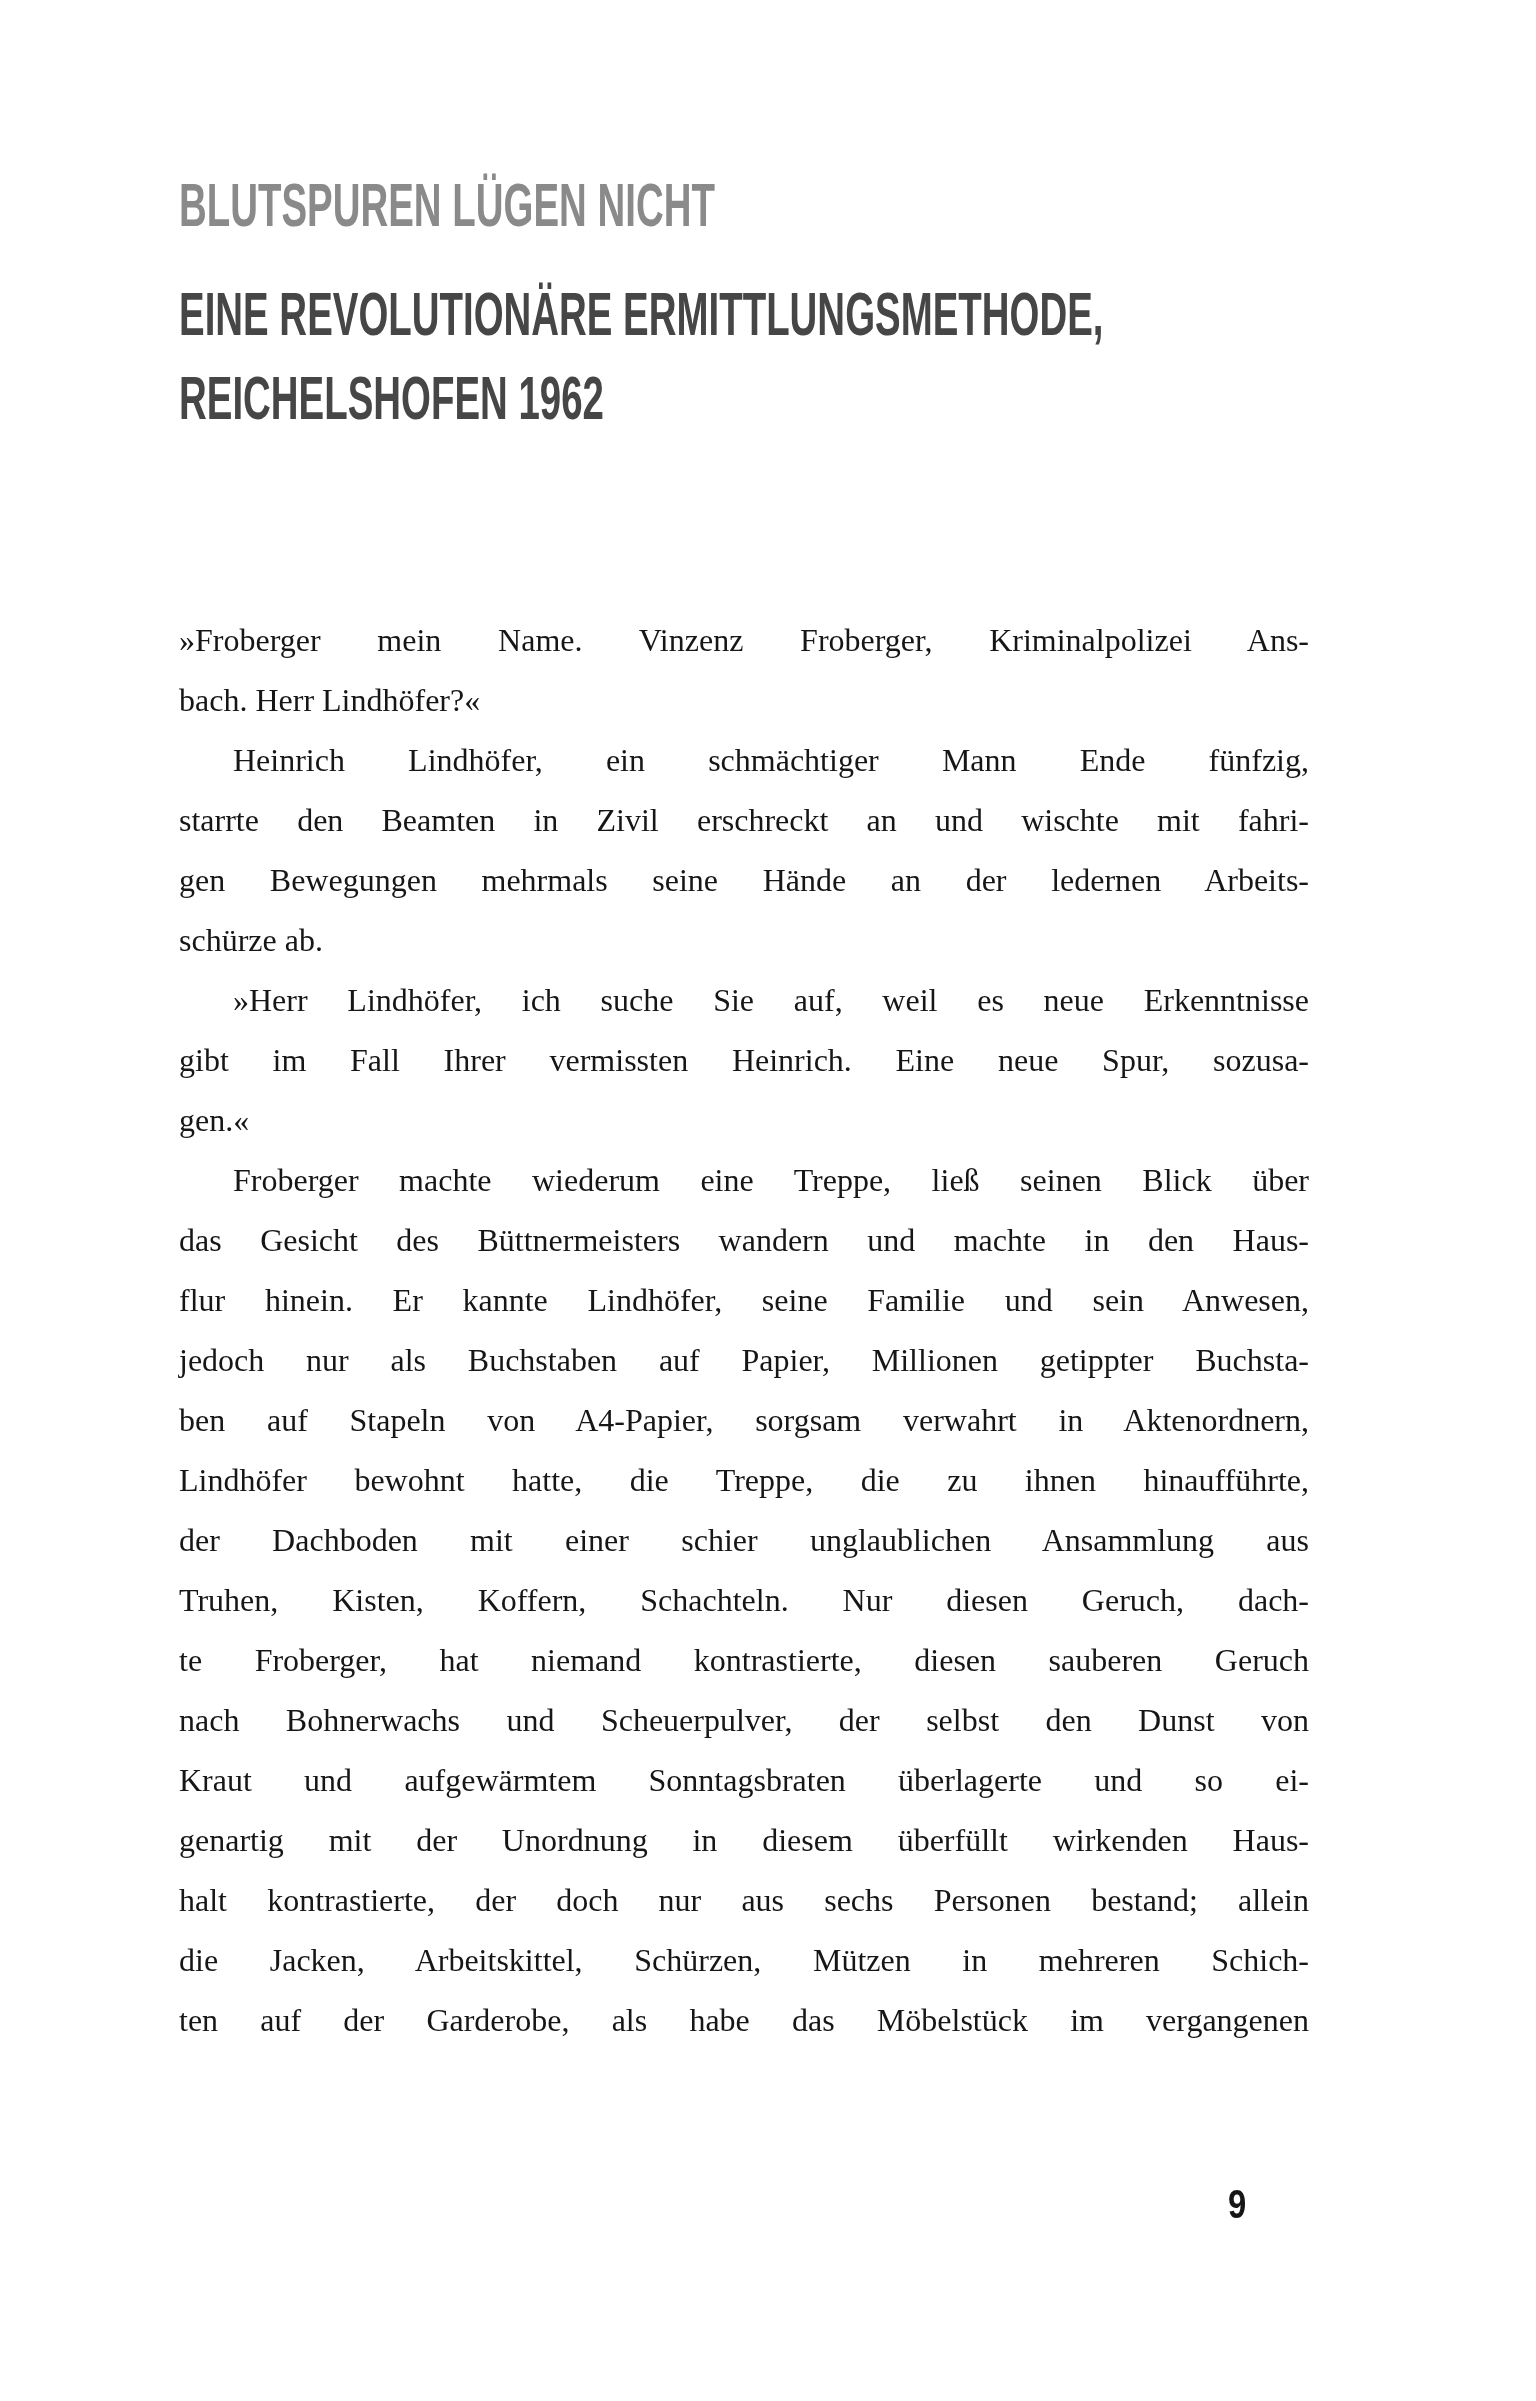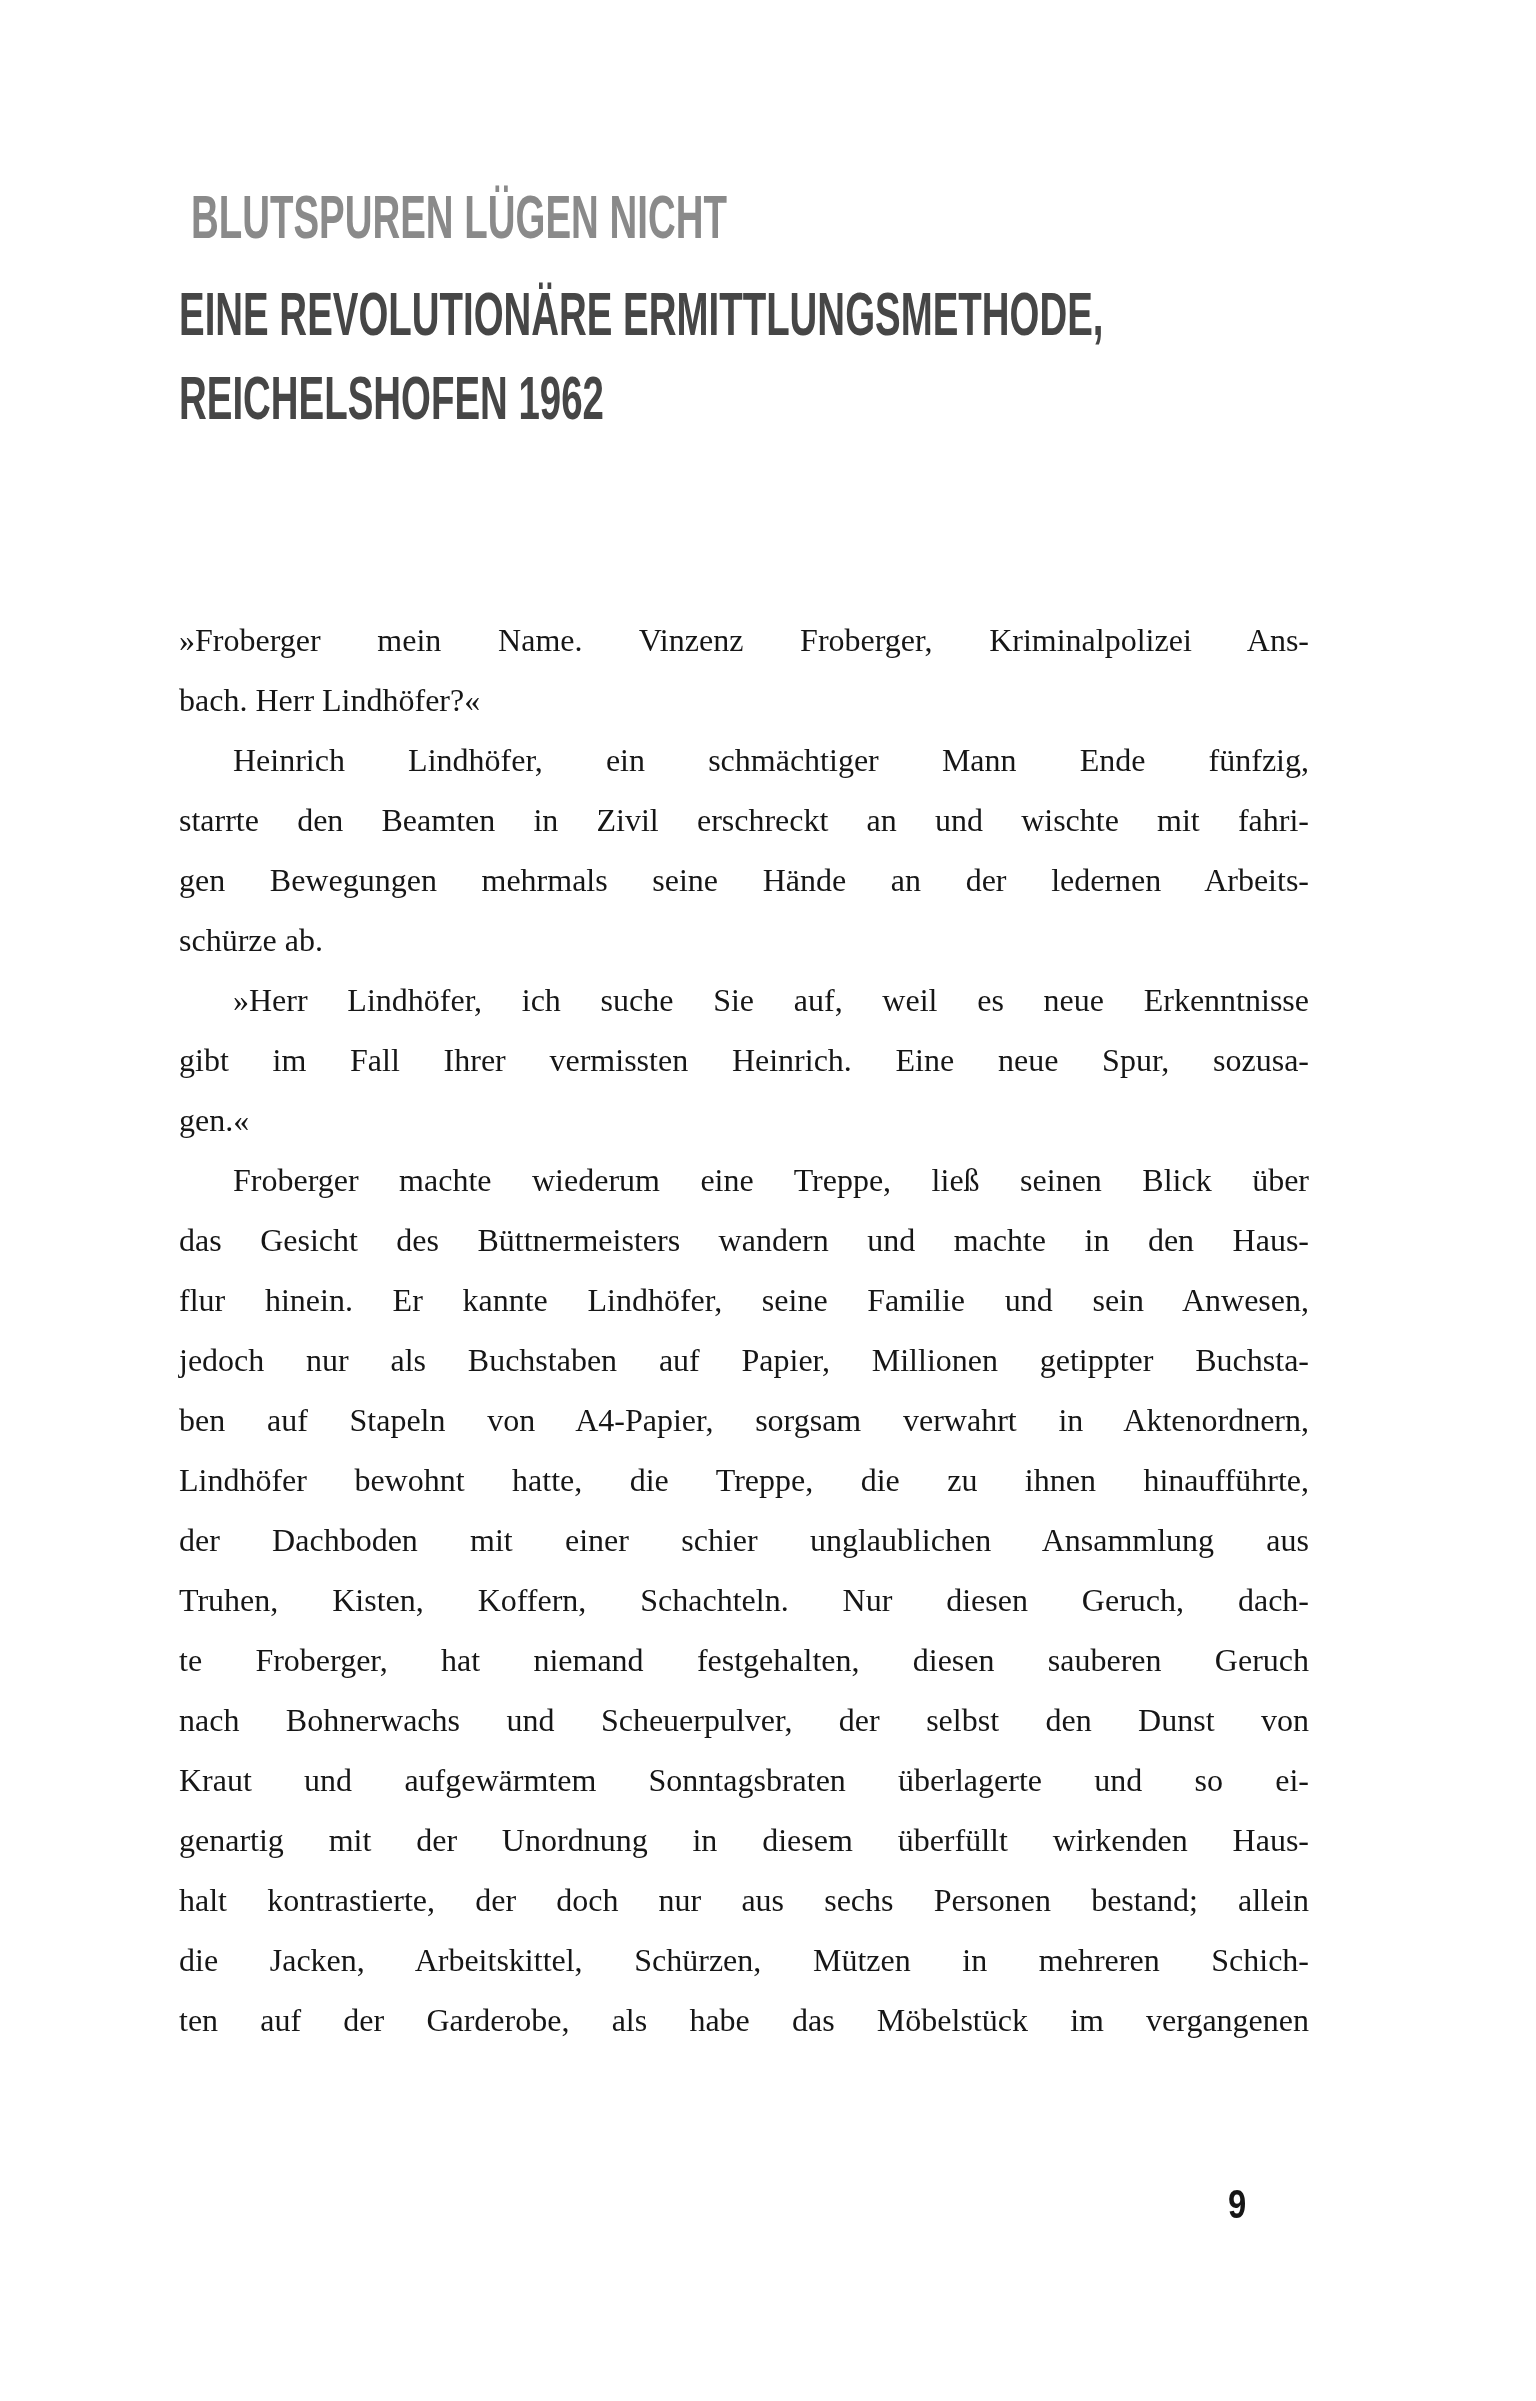--- a/index.html
+++ b/index.html
@@ -14,21 +14,21 @@
     background: var(--bg, #ffffff);
     overflow: hidden;
     font-family: "Liberation Serif", serif;
   }
 
   
   .chapter-title {
     position: absolute;
     left: 179px;
     top: 175px;
-    margin: 12px;
+    margin: 0;
     font-family: "Liberation Sans", sans-serif;
     font-weight: bold;
     font-size: 61px;
     line-height: 61px;
     color: var(--title-color, #8a8a8a);
     white-space: nowrap;
   }
   .chapter-subtitle {
     position: absolute;
     left: 179px;
@@ -110,21 +110,21 @@
       <div class="line justify">gibt im Fall Ihrer vermissten Heinrich. Eine neue Spur, sozusa-</div>
       <div class="line">gen.«</div>
       <div class="line justify indent">Froberger machte wiederum eine Treppe, ließ seinen Blick über</div>
       <div class="line justify">das Gesicht des Büttnermeisters wandern und machte in den Haus-</div>
       <div class="line justify">flur hinein. Er kannte Lindhöfer, seine Familie und sein Anwesen,</div>
       <div class="line justify">jedoch nur als Buchstaben auf Papier, Millionen getippter Buchsta-</div>
       <div class="line justify">ben auf Stapeln von A4-Papier, sorgsam verwahrt in Aktenordnern,</div>
       <div class="line justify">Lindhöfer bewohnt hatte, die Treppe, die zu ihnen hinaufführte,</div>
       <div class="line justify">der Dachboden mit einer schier unglaublichen Ansammlung aus</div>
       <div class="line justify">Truhen, Kisten, Koffern, Schachteln. Nur diesen Geruch, dach-</div>
-      <div class="line justify">te Froberger, hat niemand festgehalten, diesen sauberen Geruch</div>
+      <div class="line justify">te Froberger, hat niemand kontrastierte, diesen sauberen Geruch</div>
       <div class="line justify">nach Bohnerwachs und Scheuerpulver, der selbst den Dunst von</div>
       <div class="line justify">Kraut und aufgewärmtem Sonntagsbraten überlagerte und so ei-</div>
       <div class="line justify">genartig mit der Unordnung in diesem überfüllt wirkenden Haus-</div>
       <div class="line justify">halt kontrastierte, der doch nur aus sechs Personen bestand; allein</div>
       <div class="line justify">die Jacken, Arbeitskittel, Schürzen, Mützen in mehreren Schich-</div>
       <div class="line justify">ten auf der Garderobe, als habe das Möbelstück im vergangenen</div>
     </div>
 
   <div class="page-number">9</div>
 

